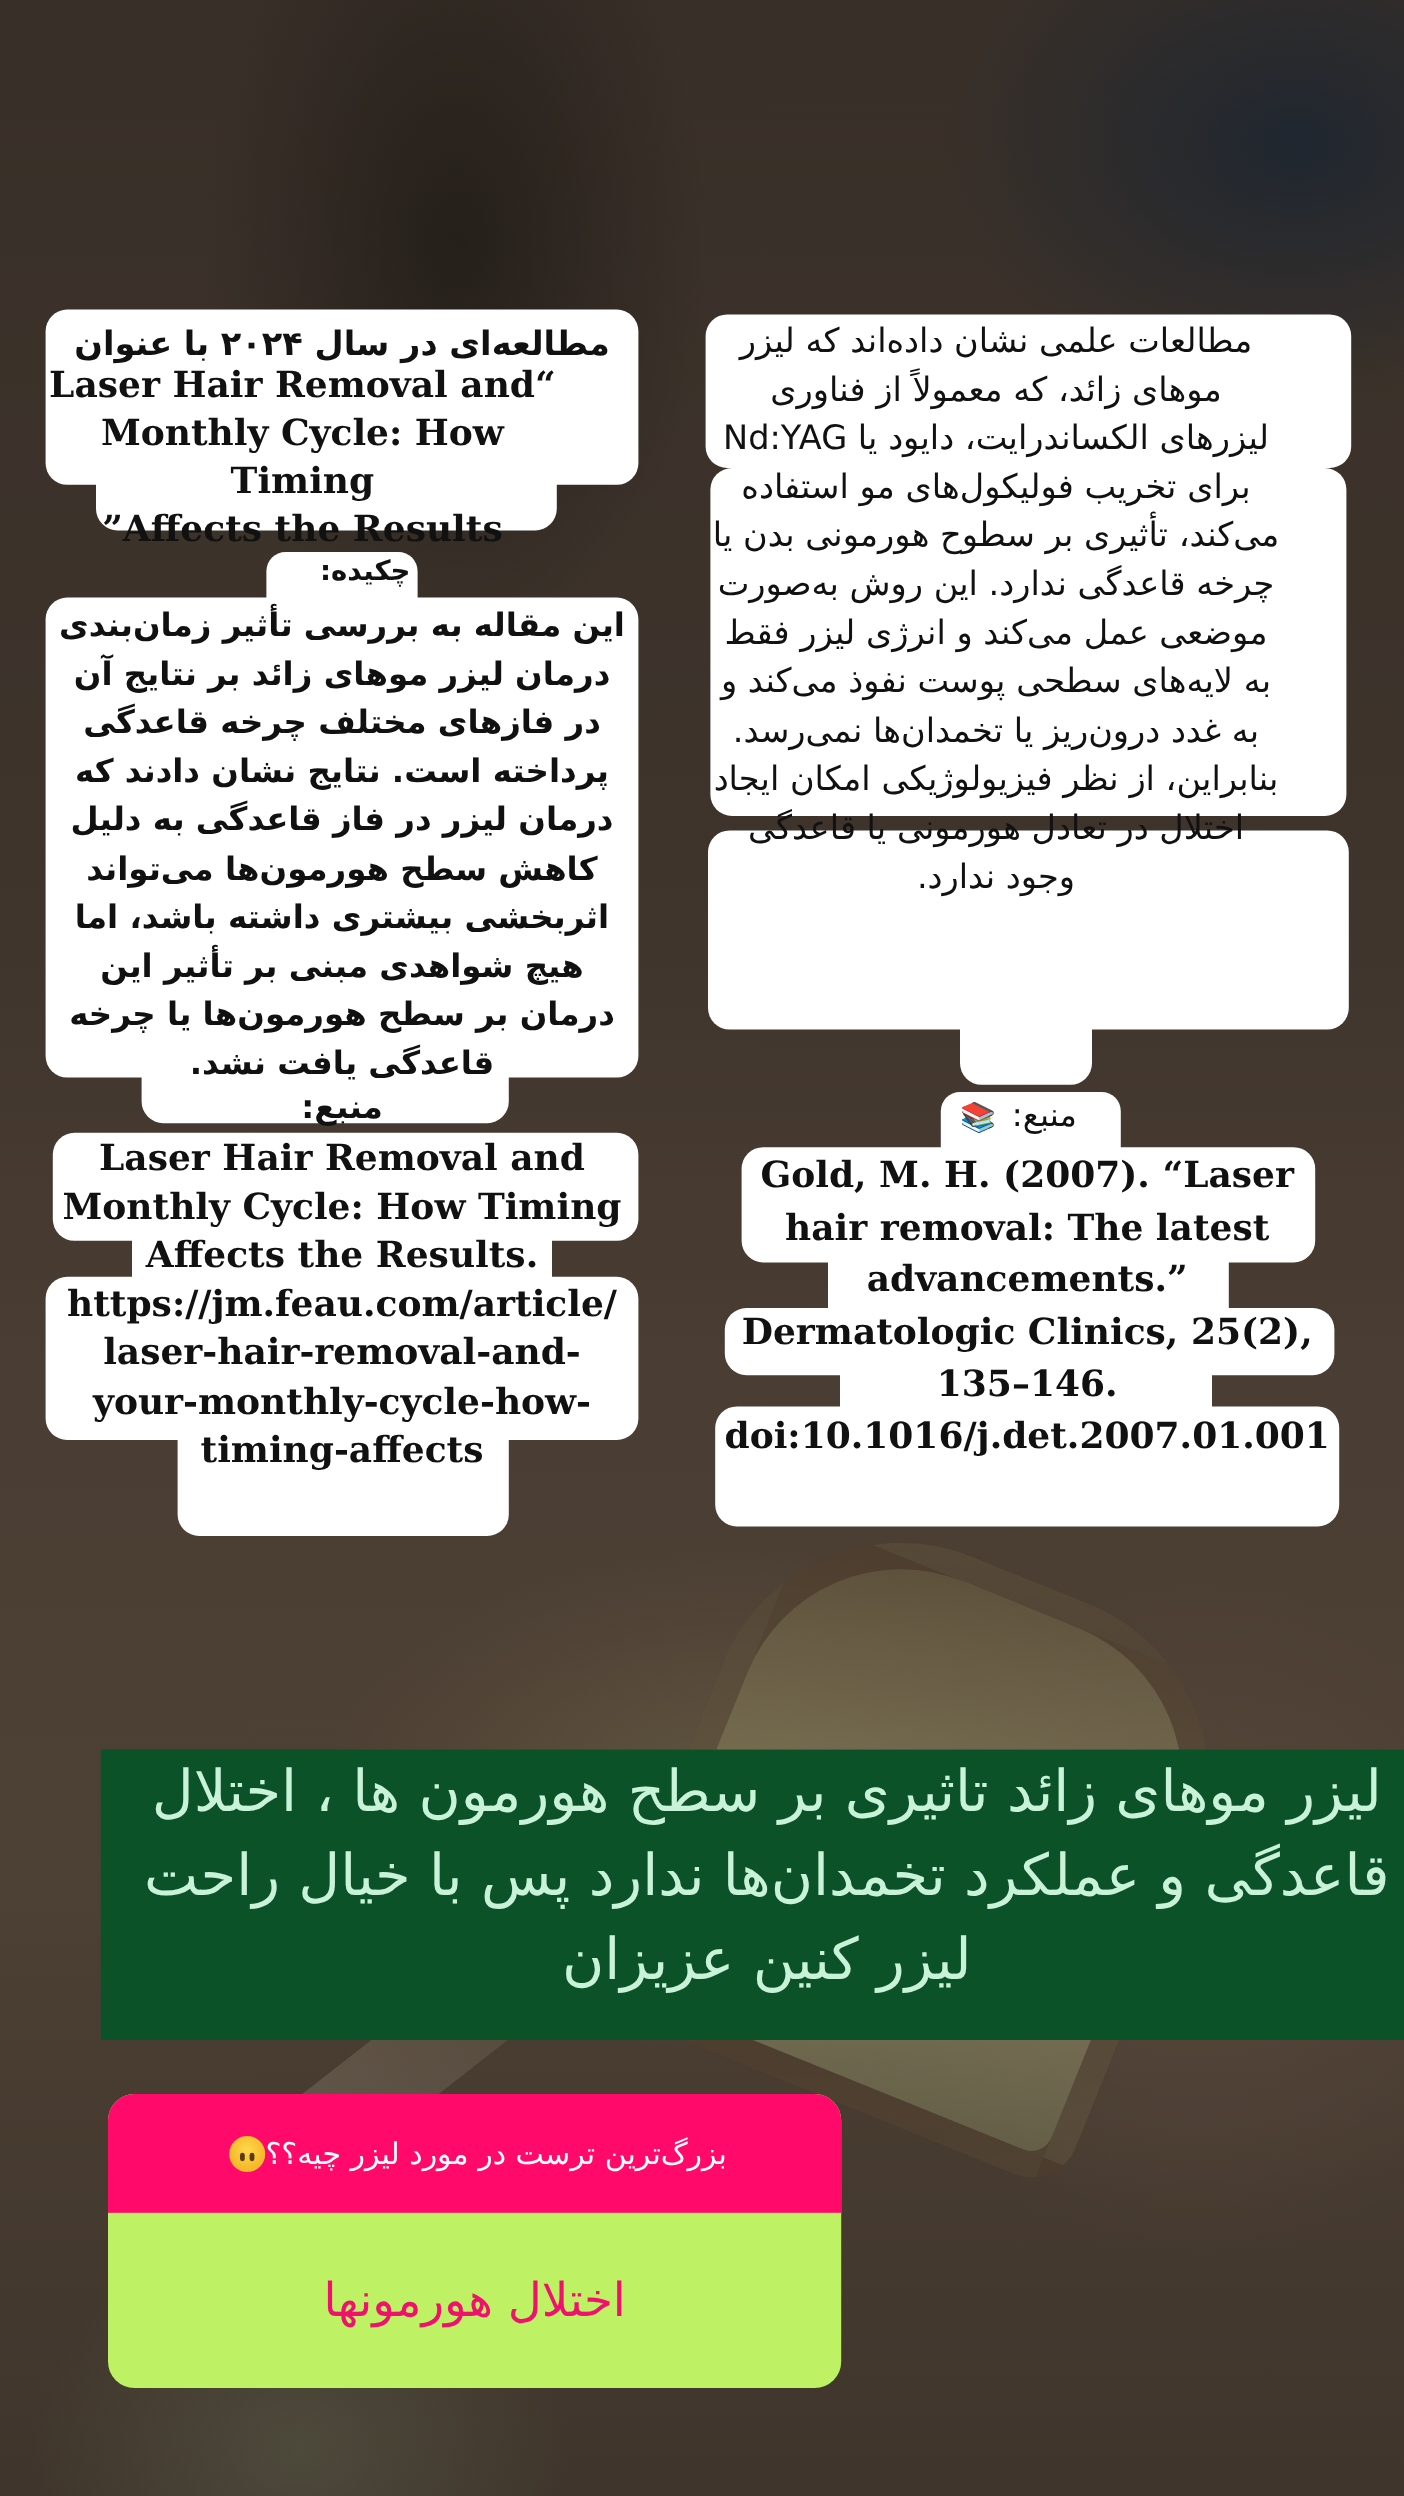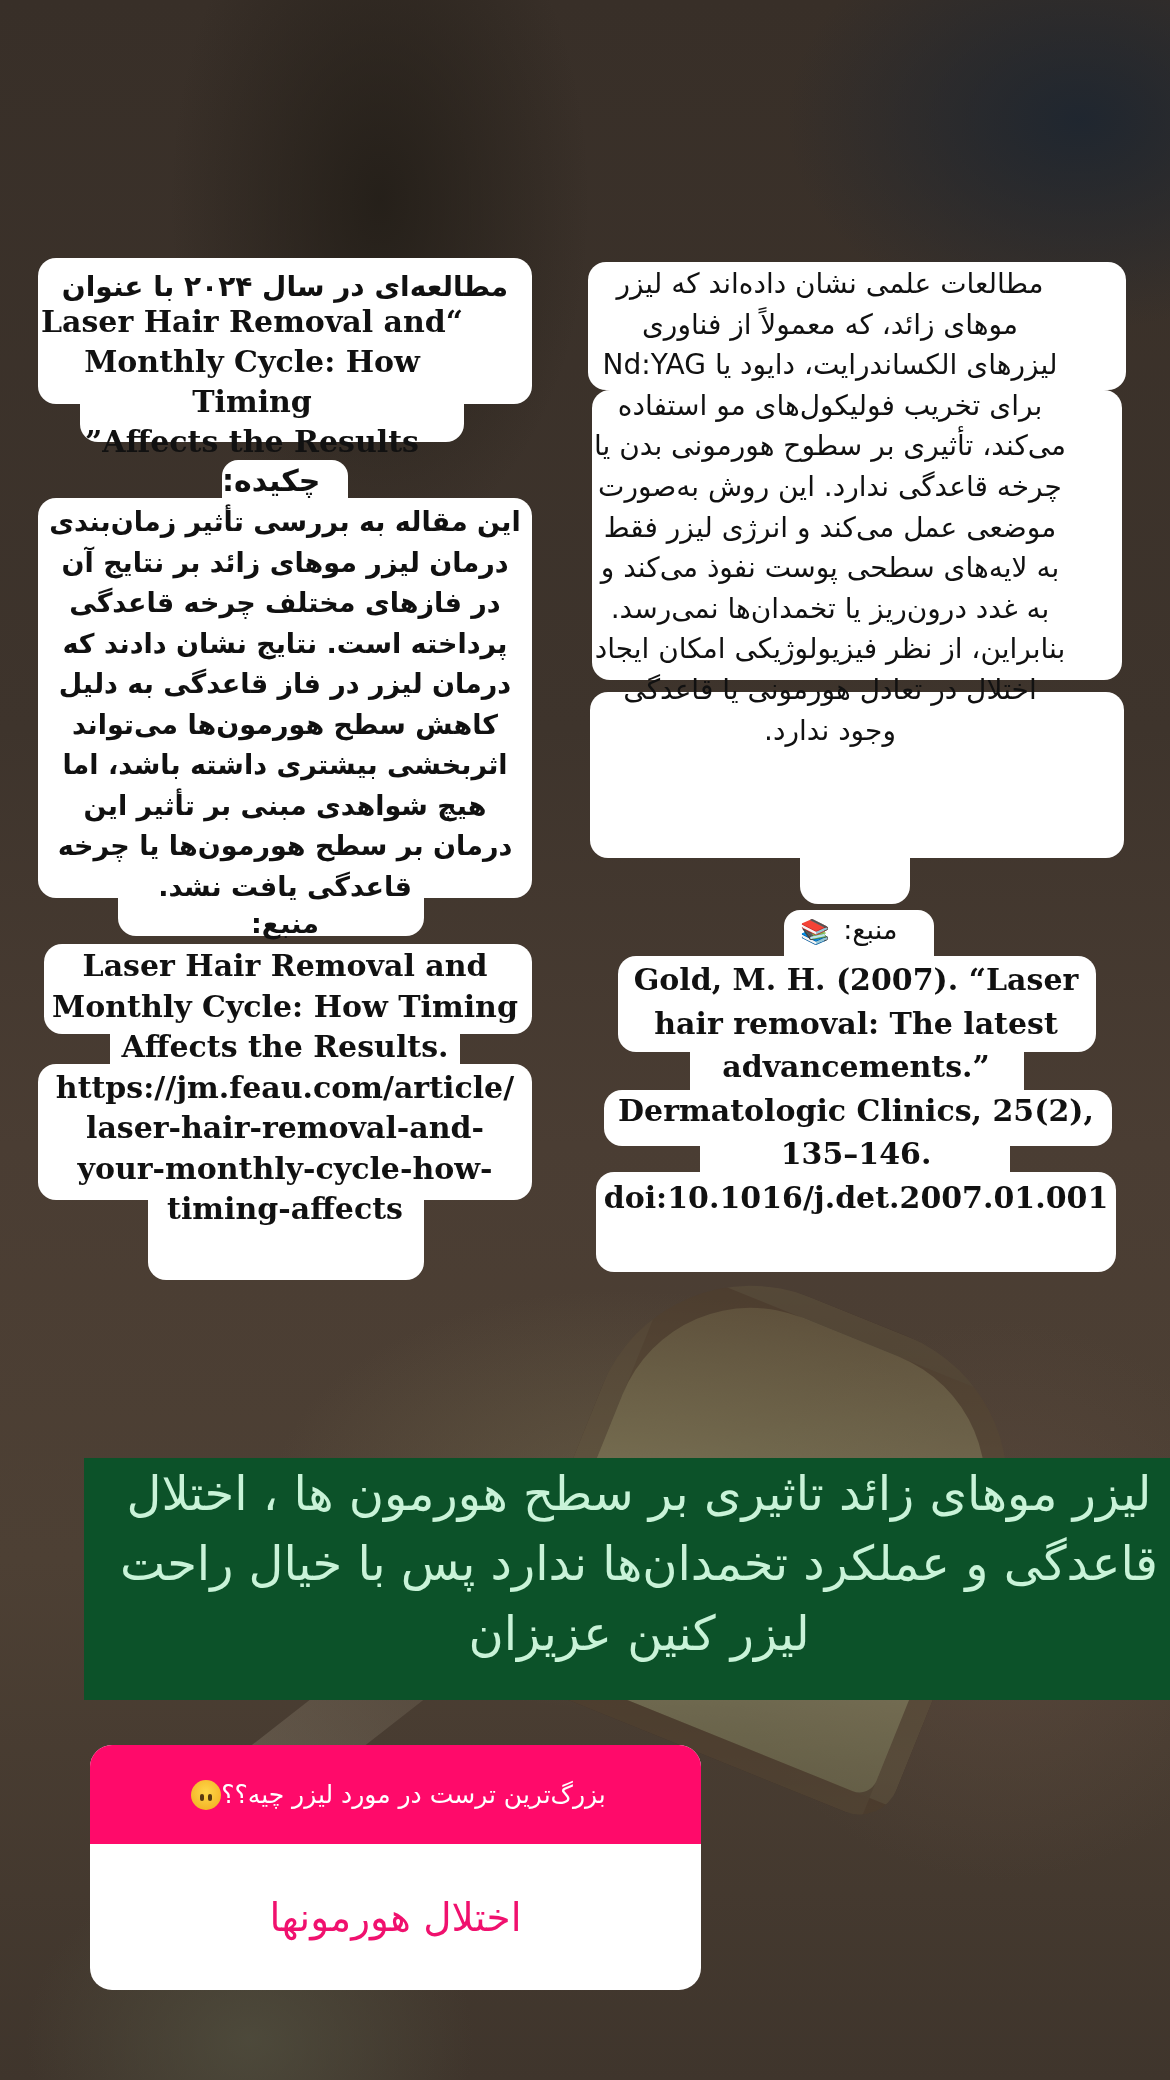--- a/index.html
+++ b/index.html
@@ -40,21 +40,21 @@
   }
   .en-serif { font-family: "DejaVu Serif", serif; font-weight: bold; direction: ltr; }
 
   
   #left-title-box { left: 38px; top: 258px; width: 494px; height: 146px; }
   #left-title-box-tail { left: 80px; top: 380px; width: 384px; height: 62px; border-radius: 0 0 18px 18px; }
   .left-title-fa { position: absolute; top: 268px; left: 38px; width: 494px; font-size: 28px; line-height: 38px; text-align: center; direction: rtl; color: #111; font-weight: bold; }
   .left-title-en { position: absolute; top: 302px; left: 38px; width: 428px; font-size: 30px; line-height: 40px; text-align: center; color: #111; }
 
   #abstract-label-box { left: 222px; top: 460px; width: 126px; height: 46px; border-radius: 16px 16px 0 0; }
-  .abstract-label { position: absolute; left: 222px; top: 463px; width: 120px; text-align: left; font-size: 30px; font-weight: bold; color: #111; direction: rtl; }
+  .abstract-label { position: absolute; left: 222px; top: 463px; width: 120px; text-align: right; font-size: 23px; font-weight: bold; color: #111; direction: rtl; }
 
   #abstract-box { left: 38px; top: 498px; width: 494px; height: 400px; }
   #abstract-tail { left: 118px; top: 880px; width: 306px; height: 56px; border-radius: 0 0 18px 18px; }
   .abstract-text { position: absolute; left: 46px; top: 502px; width: 478px; font-size: 27px; line-height: 40.5px; text-align: center; direction: rtl; color: #111; font-weight: bold; }
 
   .source-label-left { position: absolute; left: 222px; top: 908px; width: 126px; text-align: center; font-size: 27px; font-weight: bold; color: #111; direction: rtl; }
 
   #left-src-box1 { left: 44px; top: 944px; width: 488px; height: 90px; }
   #left-src-box2 { left: 110px; top: 1020px; width: 350px; height: 48px; border-radius: 0; }
   #left-src-box3 { left: 38px; top: 1064px; width: 494px; height: 136px; }
@@ -85,21 +85,21 @@
     background: #0c5229; display: flex; align-items: flex-start; justify-content: center; margin-left: 48px;
   }
   .banner-text {
     color: #c9f3d8; font-size: 48px; line-height: 70px; text-align: center; direction: rtl;
     width: 1060px; font-family: "DejaVu Sans", sans-serif;
   }
 
   
   #question-sticker {
     position: absolute; left: 90px; top: 1745px; width: 611px; height: 245px;
-    border-radius: 22px; overflow: hidden; background: #ffffff;
+    border-radius: 22px; overflow: hidden; background: #bef264;
   }
   .q-header {
     height: 99px; background: #ff0a6a; display: flex; align-items: center; justify-content: center;
     color: #ffffff; font-size: 25px; direction: rtl;
   }
   .q-emoji {
     display: inline-block; width: 30px; height: 30px; border-radius: 50%;
     background: radial-gradient(circle at 50% 40%, #ffd84a, #f0a91c);
     margin-left: 6px; vertical-align: middle; position: relative;
   }

